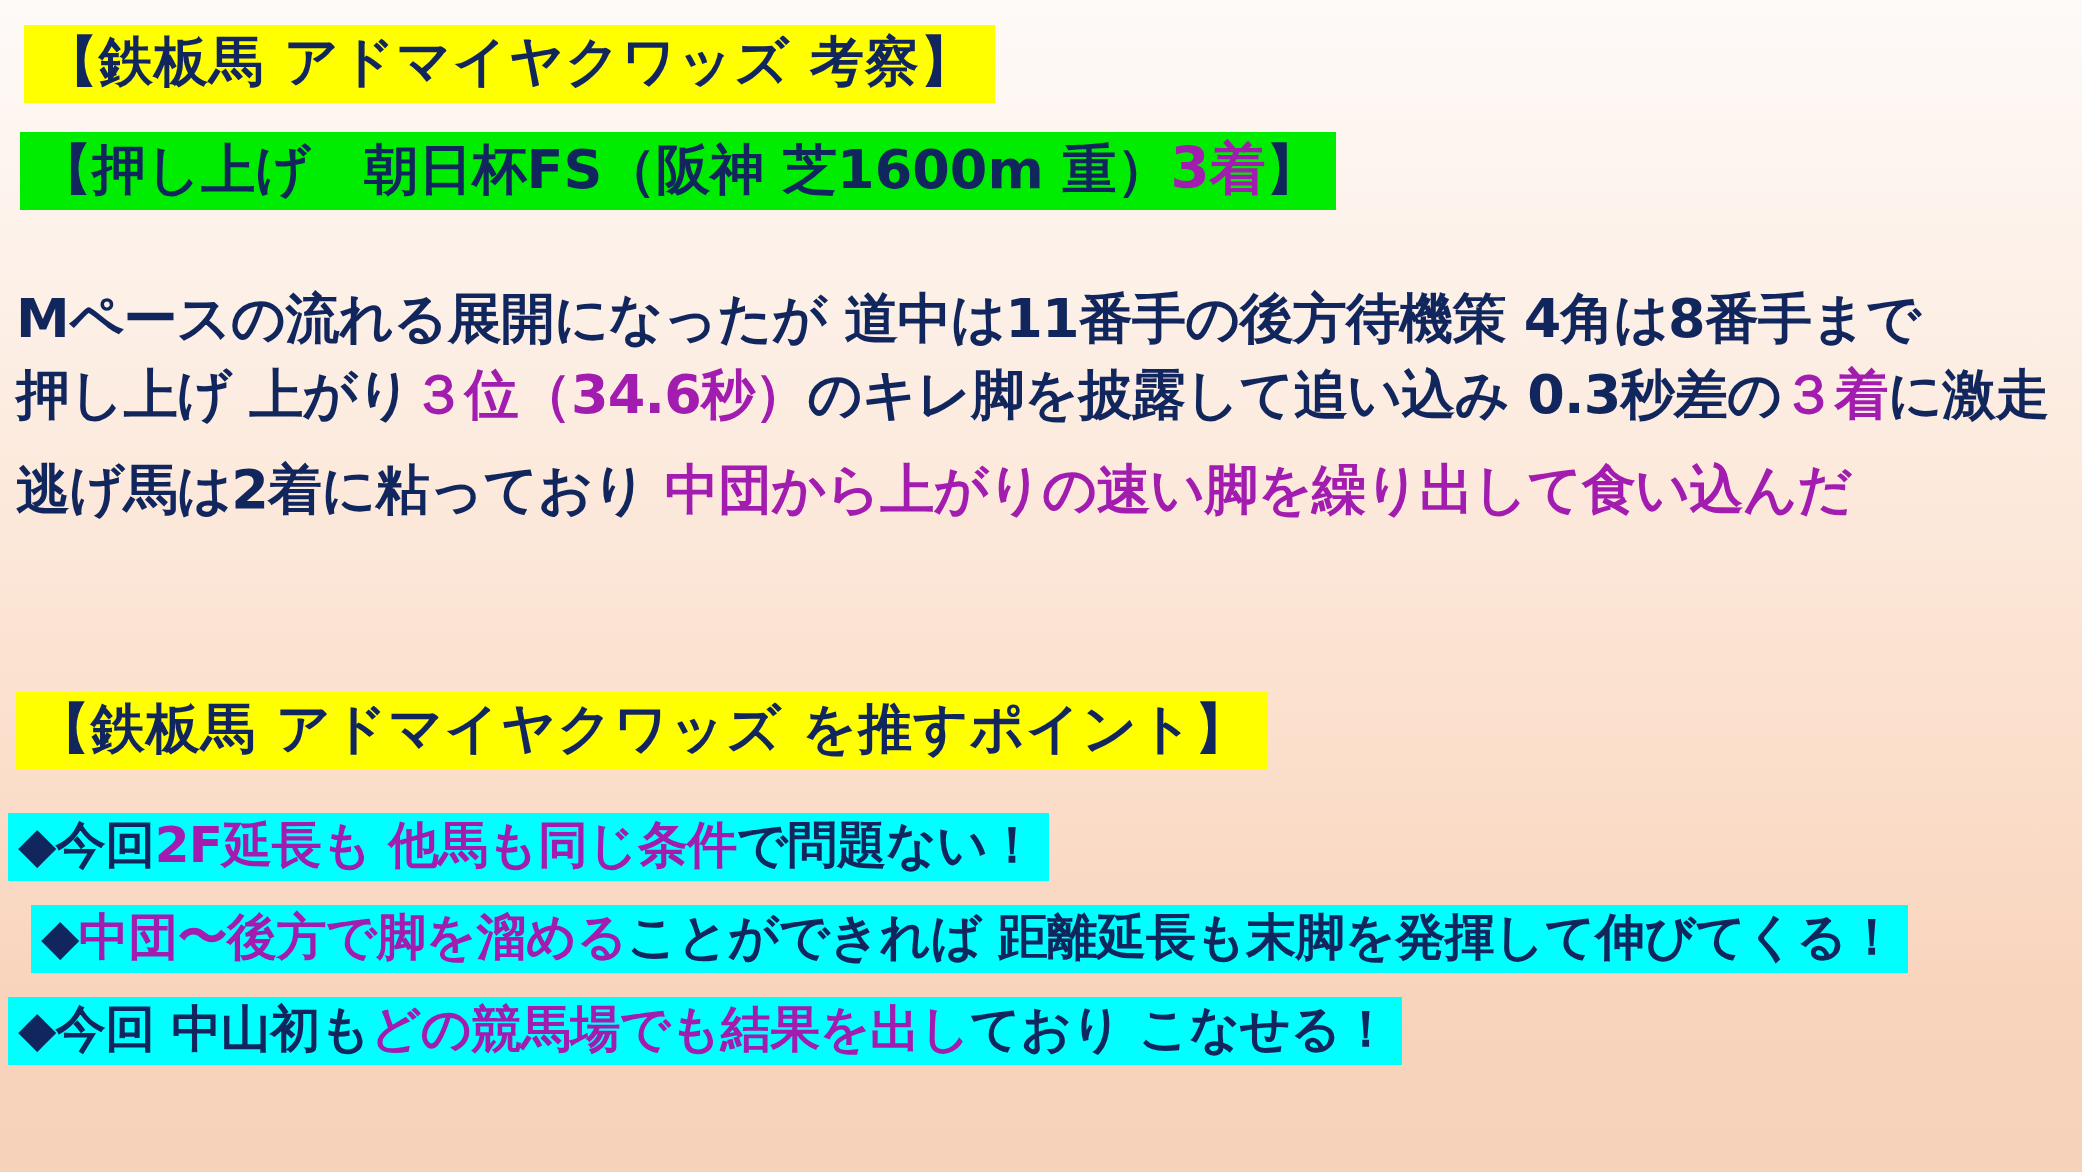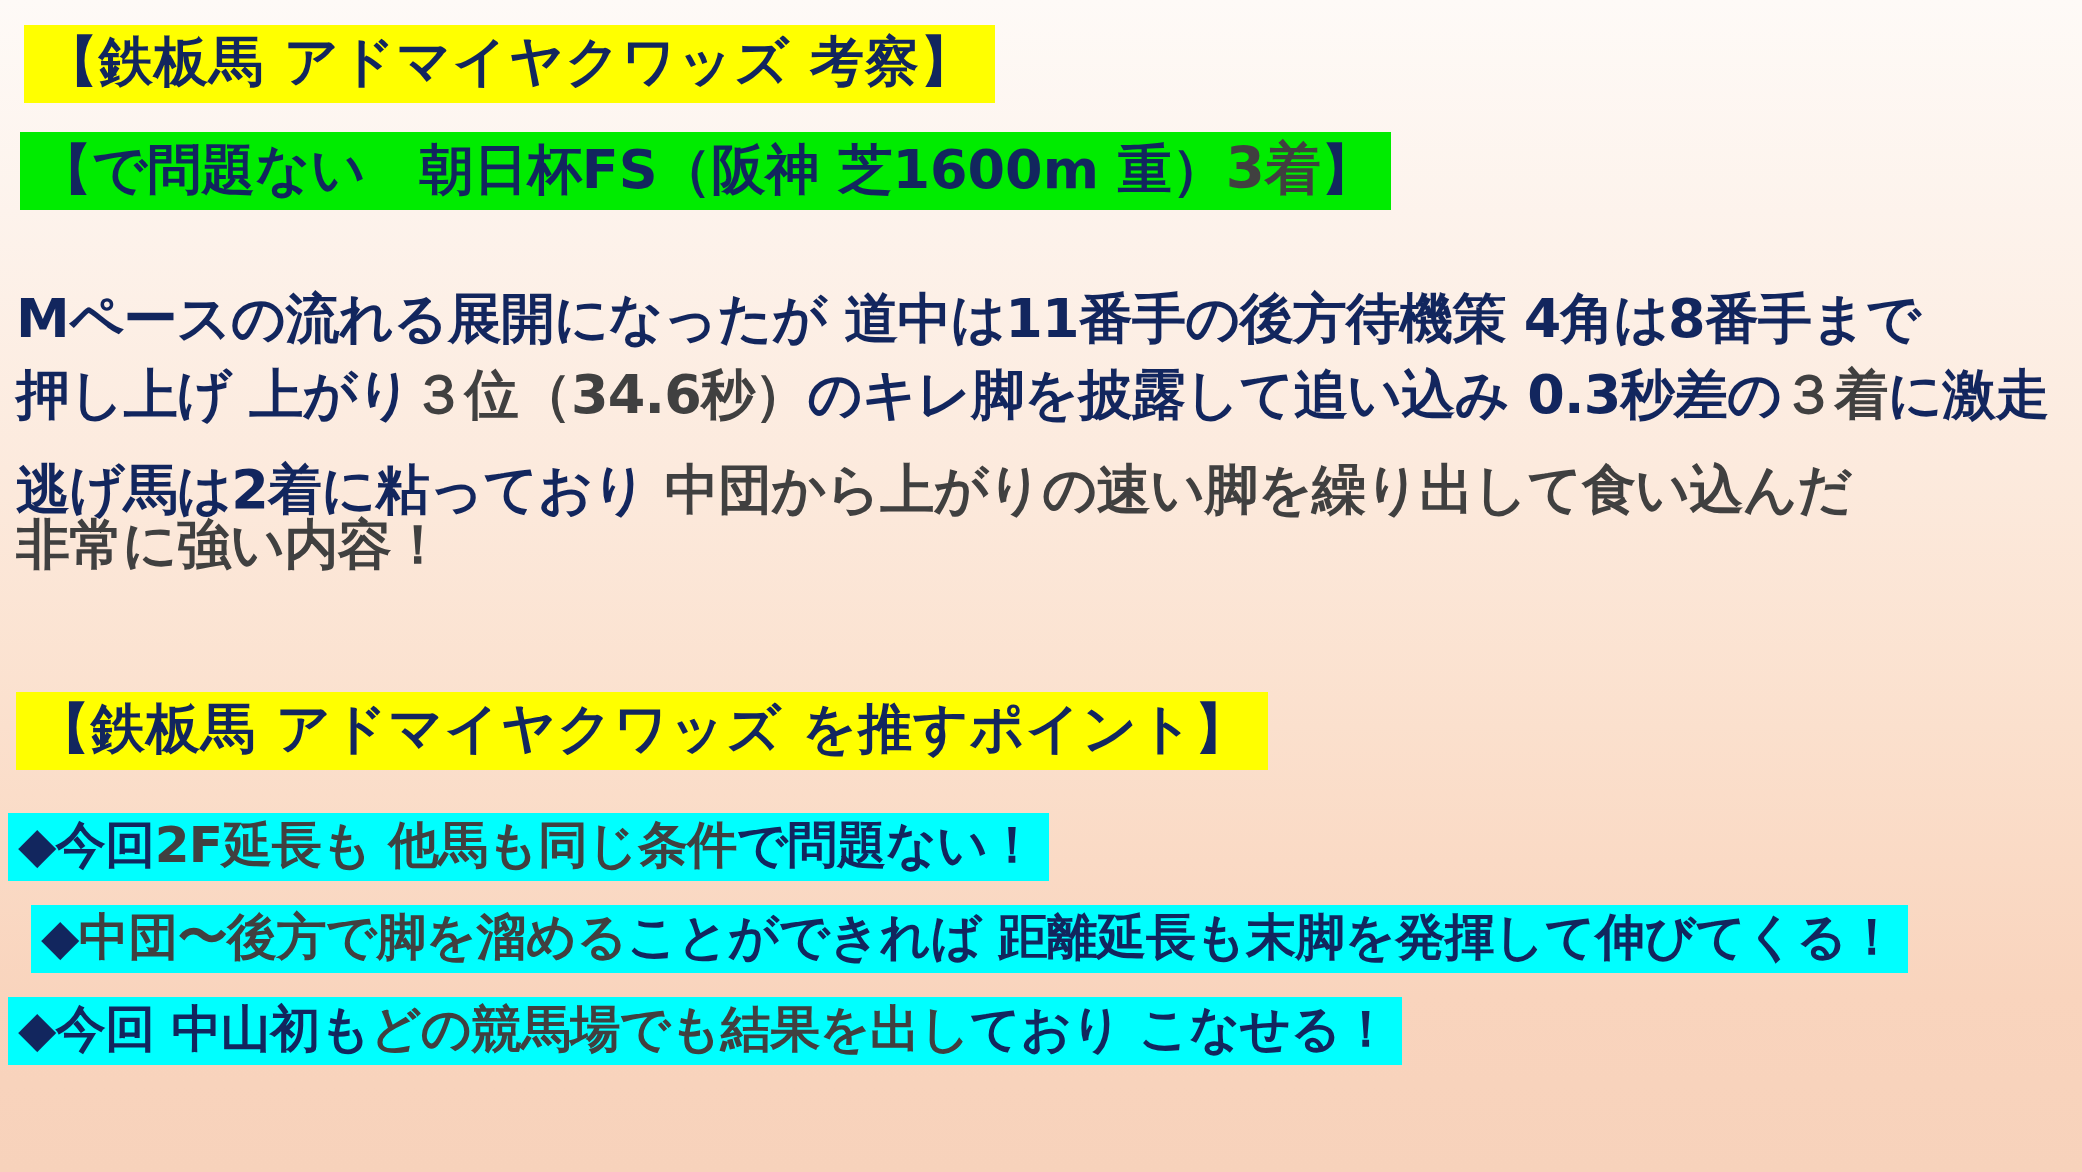--- a/index.html
+++ b/index.html
@@ -25,21 +25,21 @@
   .page {
     position: relative;
     width: 2082px;
     height: 832px;
     box-sizing: border-box;
     padding: 0;
   }
 
   
   .navy  { color: #12265e; }
-  .red   { color: #404040; }
+  .red   { color: #a21caf; }
 
   .hl-yellow {
     background: #ffff00;
   }
   .hl-green {
     background: #00ec00;
   }
   .hl-cyan {
     background: #00ffff;
   }
@@ -106,38 +106,35 @@
 </head>
 <body>
 
 <div class="page">
 
   <div class="line title-1">
     <span class="band hl-yellow navy">【鉄板馬 アドマイヤクワッズ 考察】</span>
   </div>
 
   <div class="line race-band">
-    <span class="band hl-green"><span class="navy">【で問題ない　朝日杯FS（阪神 芝1600m 重）</span><span class="red big-num">3着</span><span class="navy">】</span></span>
+    <span class="band hl-green"><span class="navy">【押し上げ　朝日杯FS（阪神 芝1600m 重）</span><span class="red big-num">3着</span><span class="navy">】</span></span>
   </div>
 
   <div class="line body-line l1">
     <span class="navy">Mペースの流れる展開になったが 道中は11番手の後方待機策 4角は8番手まで</span>
   </div>
 
   <div class="line body-line l2">
     <span class="navy">押し上げ 上がり</span><span class="red">３位（34.6秒）</span><span class="navy">のキレ脚を披露して追い込み 0.3秒差の</span><span class="red">３着</span><span class="navy">に激走</span>
   </div>
 
   <div class="line body-line l3">
     <span class="navy">逃げ馬は2着に粘っており </span><span class="red">中団から上がりの速い脚を繰り出して食い込んだ</span>
   </div>
 
-  <div class="line body-line l4">
-    <span class="red">非常に強い内容！</span>
-  </div>
 
   <div class="line title-2">
     <span class="band hl-yellow navy">【鉄板馬 アドマイヤクワッズ を推すポイント】</span>
   </div>
 
   <div class="line point-line p1">
     <span class="band hl-cyan"><span class="navy">◆</span><span class="navy">今回</span><span class="red">2F延長も 他馬も同じ条件</span><span class="navy">で問題ない！</span></span>
   </div>
 
   <div class="line point-line p2">

